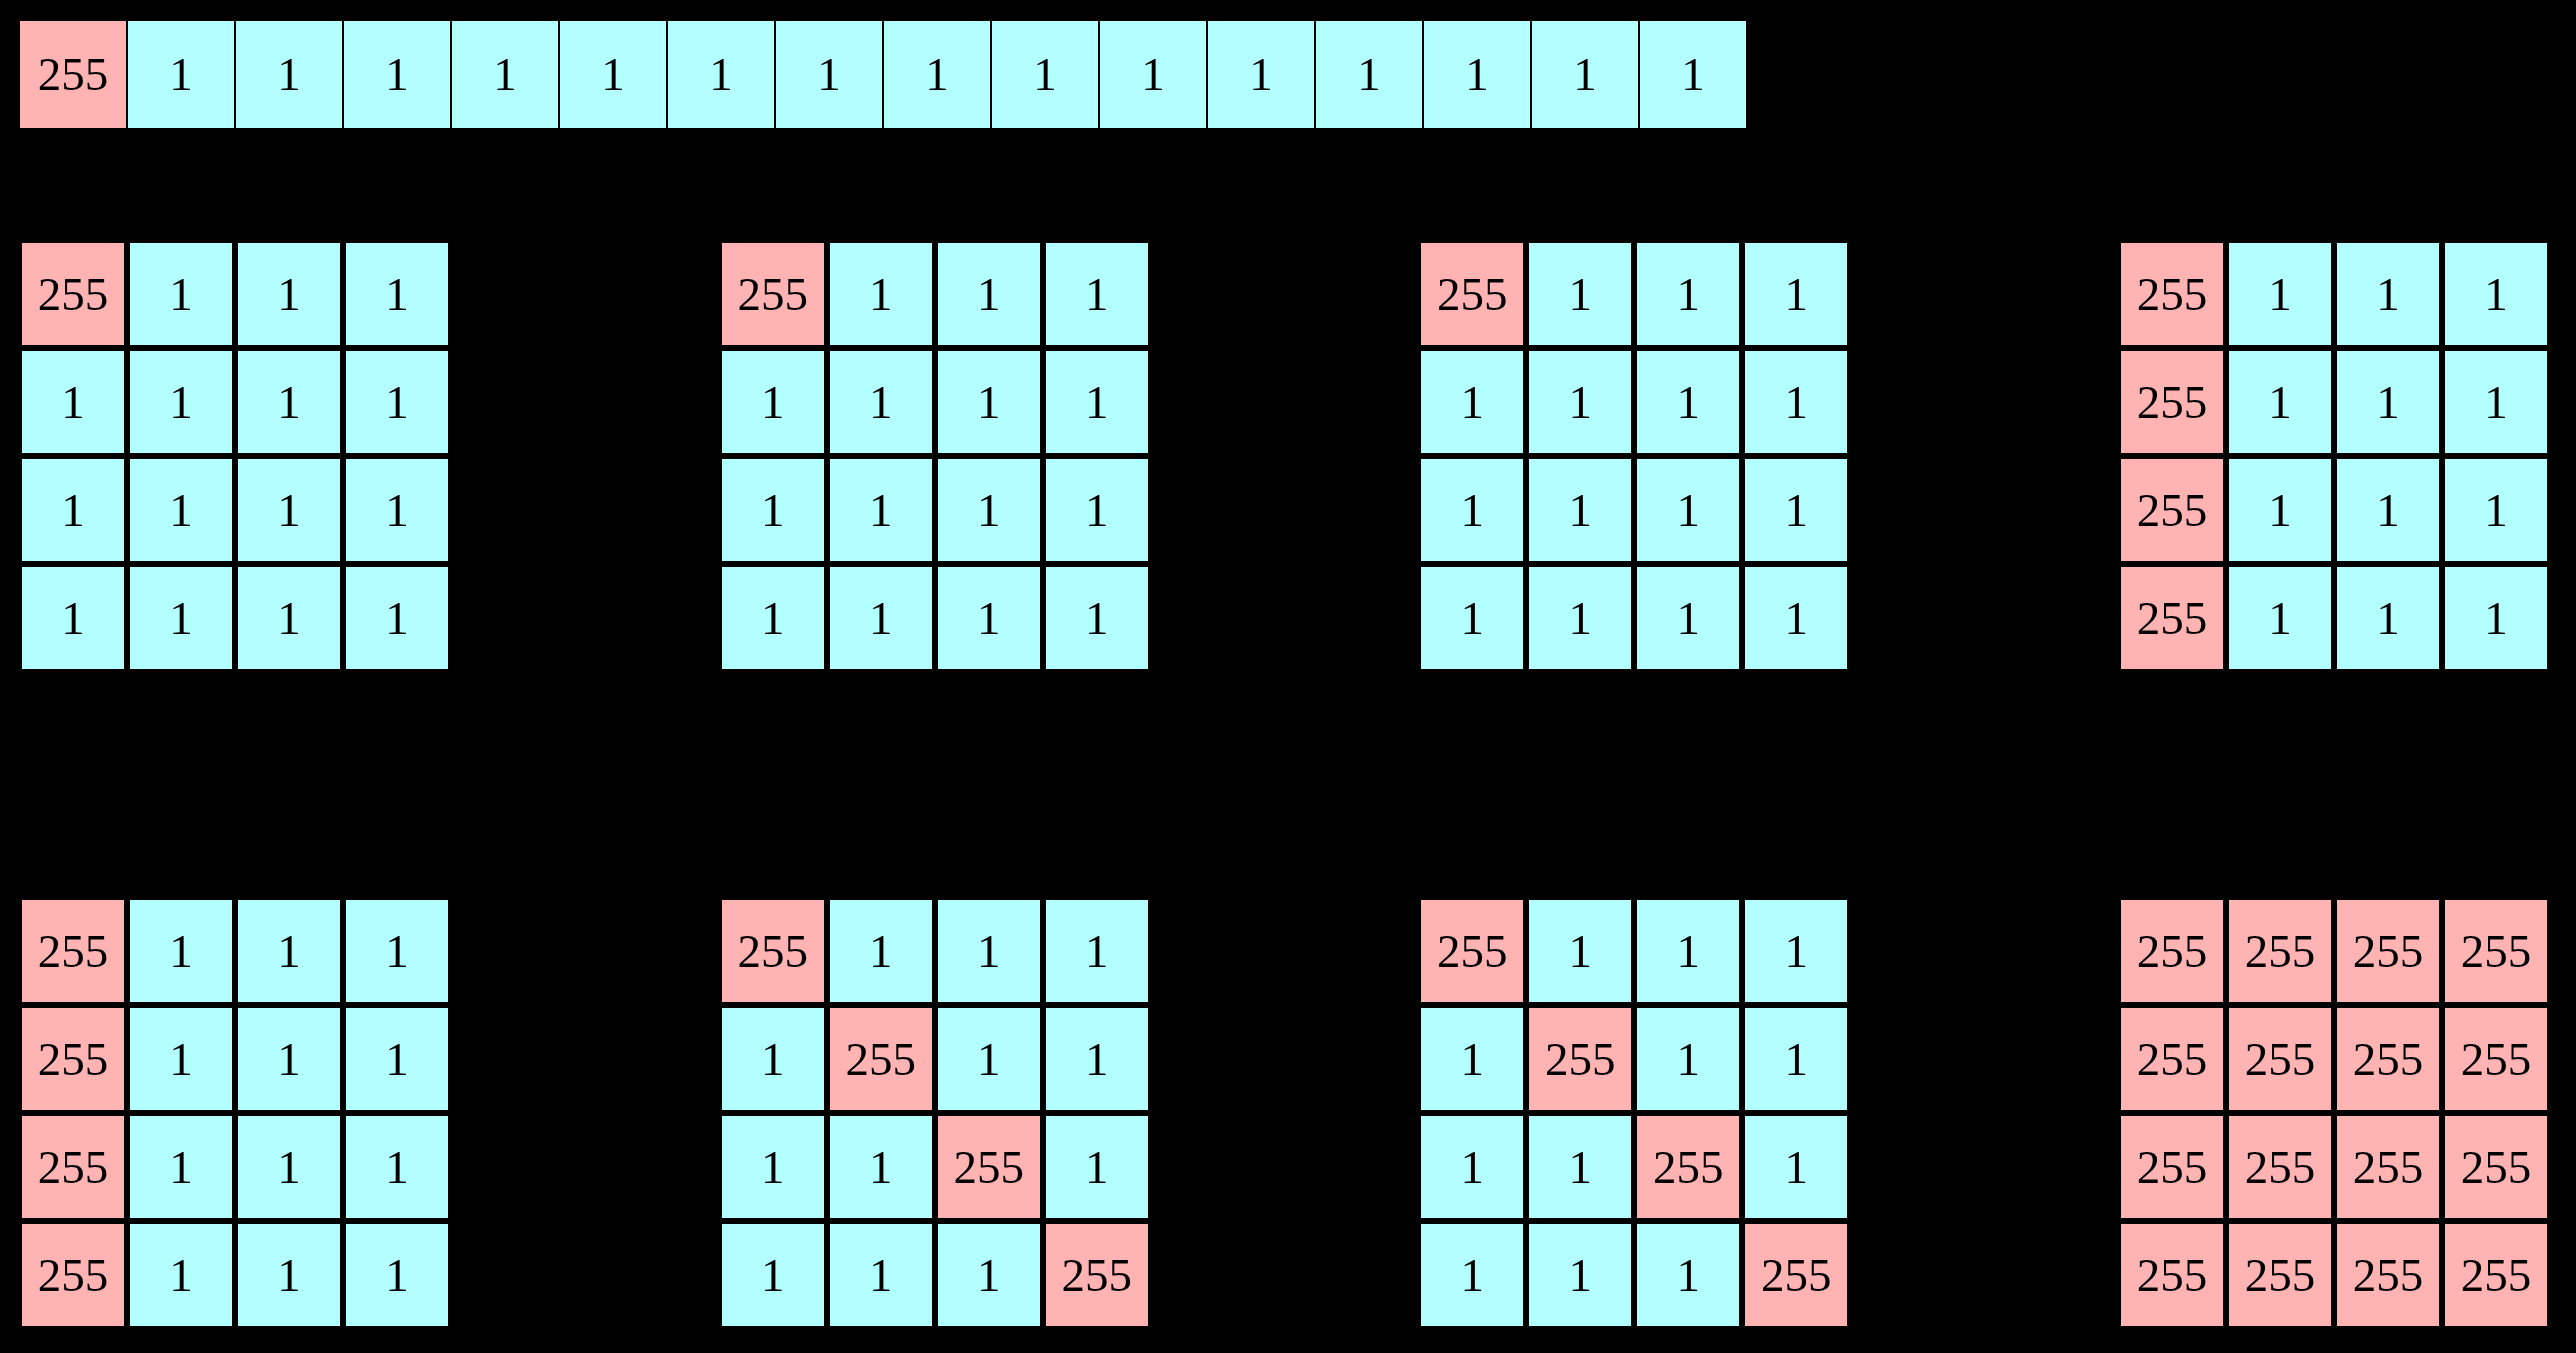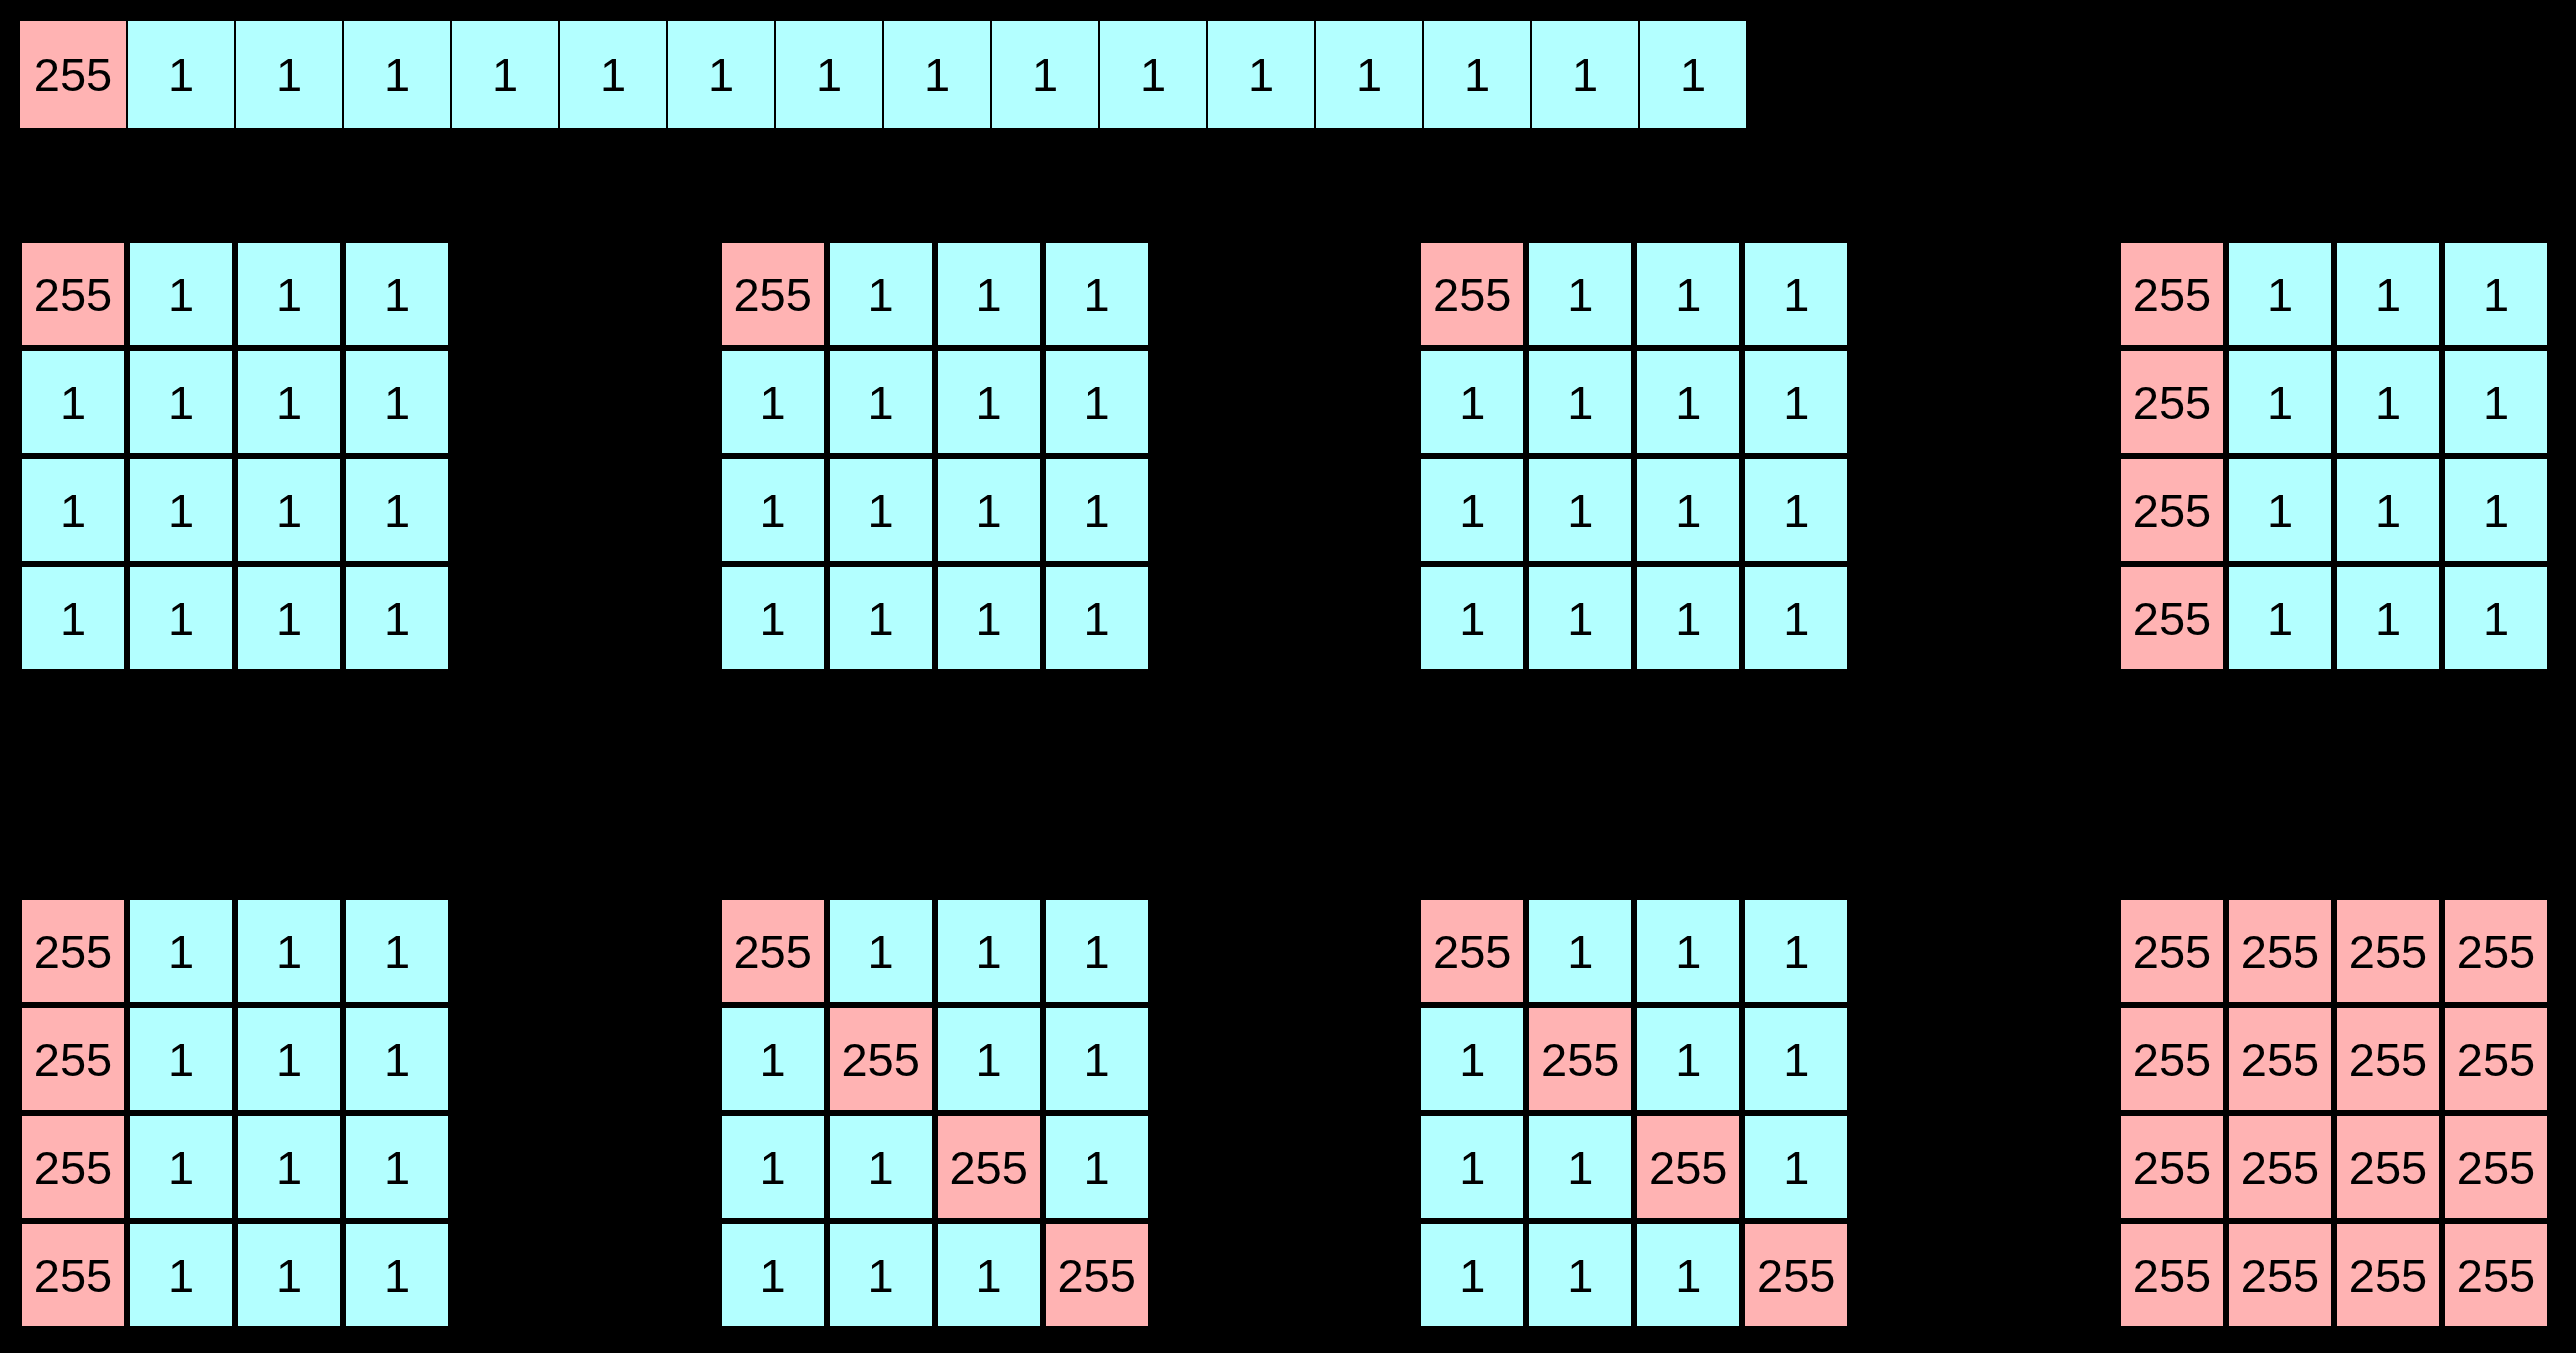--- a/index.html
+++ b/index.html
@@ -9,21 +9,21 @@
     --ln:#000000;
     --tx:#000000;
   }
   html,body{margin:0;padding:0;background:var(--bg);}
   .canvas{
     position:relative;
     width:2576px;
     height:1353px;
     background:var(--bg);
     overflow:hidden;
-    font-family:Liberation Sans, sans-serif;
+    font-family:Liberation Serif, serif;
   }
   .cell{
     box-sizing:border-box;
     display:flex;
     align-items:center;
     justify-content:center;
     color:var(--tx);
     font-size:47px;
     line-height:1;
     user-select:none;

